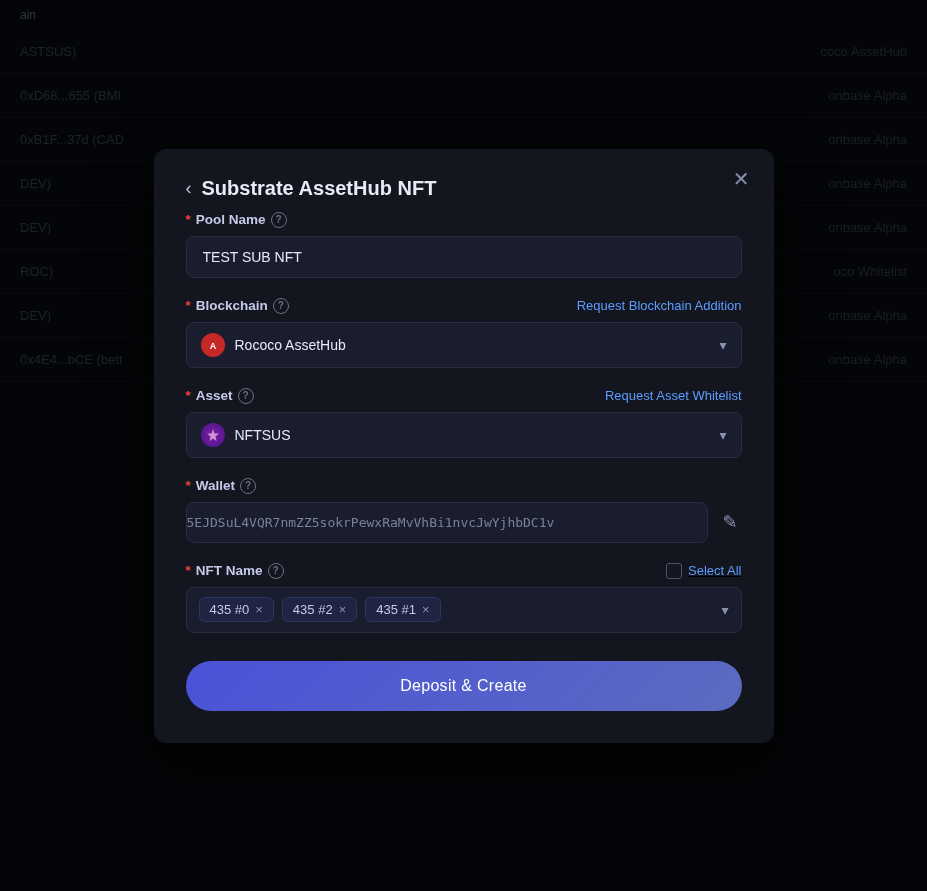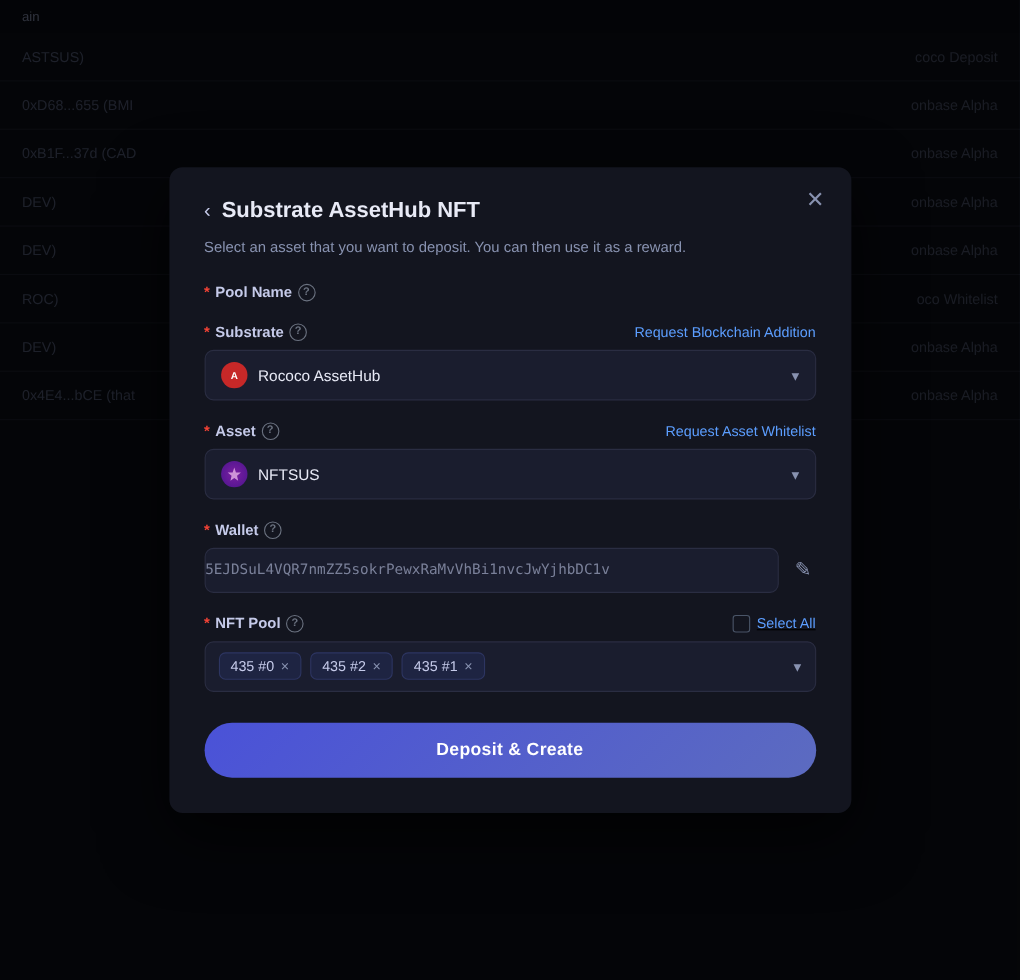--- a/index.html
+++ b/index.html
@@ -302,21 +302,21 @@
 
     
     .deposit-btn {
       width: 100%;
       background: linear-gradient(135deg, #4a52d8 0%, #5c6bc0 100%);
       border: none;
       border-radius: 50px;
       padding: 16px;
       color: white;
       font-size: 16px;
-      font-weight: 700;
+      font-weight: 400;
       cursor: pointer;
       margin-top: 8px;
       letter-spacing: 0.3px;
     }
 
     
     .nft-asset-icon {
       width: 24px;
       height: 24px;
       background: radial-gradient(circle, #7b1fa2, #4a148c);
@@ -328,21 +328,21 @@
       color: white;
     }
   </style>
 </head>
 <body>
 
 <div class="bg-content">
   <div class="bg-header-row">ain</div>
   <div class="bg-row">
     <span>ASTSUS)</span>
-    <span class="right-text">coco Deposit</span>
+    <span class="right-text">coco AssetHub</span>
   </div>
   <div class="bg-row">
     <span>0xD68...655 (BMI</span>
     <span class="right-text">onbase Alpha</span>
   </div>
   <div class="bg-row">
     <span>0xB1F...37d (CAD</span>
     <span class="right-text">onbase Alpha</span>
   </div>
   <div class="bg-row">
@@ -355,60 +355,60 @@
   </div>
   <div class="bg-row">
     <span>ROC)</span>
     <span class="right-text">oco Whitelist</span>
   </div>
   <div class="bg-row">
     <span>DEV)</span>
     <span class="right-text">onbase Alpha</span>
   </div>
   <div class="bg-row">
-    <span>0x4E4...bCE (that</span>
+    <span>0x4E4...bCE (bett</span>
     <span class="right-text">onbase Alpha</span>
   </div>
 </div>
 
 <div class="overlay">
 
   <div class="modal">
 
     
     <button class="modal-close">✕</button>
 
     
     <div class="modal-header">
       <button class="modal-back-btn">
         <span>‹</span>
       </button>
       <h2 class="modal-title">Substrate AssetHub NFT</h2>
     </div>
 
     
-    <p class="modal-subtitle">Select an asset that you want to deposit. You can then use it as a reward.</p>
 
     
     <div class="field-group">
       <div class="field-label-row">
         <label class="field-label">
           <span class="required-star">*</span>
           <span>Pool Name</span>
           <span class="help-icon">?</span>
         </label>
       </div>
+      <input class="field-input" type="text" value="TEST SUB NFT" placeholder="Enter pool name" style="">
     </div>
 
     
     <div class="field-group">
       <div class="field-label-row">
         <label class="field-label">
           <span class="required-star">*</span>
-          <span>Substrate</span>
+          <span>Blockchain</span>
           <span class="help-icon">?</span>
         </label>
         <a class="field-link">Request Blockchain Addition</a>
       </div>
       <div class="select-field">
         <div class="select-inner">
           <div class="blockchain-icon">
             <svg width="14" height="14" viewBox="0 0 14 14" fill="none">
               <circle cx="7" cy="7" r="6" fill="#c62828"></circle>
               <text x="7" y="11" text-anchor="middle" fill="white" font-size="9" font-weight="bold">A</text>
@@ -458,21 +458,21 @@
           <span>✎</span>
         </button>
       </div>
     </div>
 
     
     <div class="field-group">
       <div class="field-label-row">
         <label class="field-label">
           <span class="required-star">*</span>
-          <span>NFT Pool</span>
+          <span>NFT Name</span>
           <span class="help-icon">?</span>
         </label>
         <div class="select-all-row">
           <span class="checkbox-custom"></span>
           <span class="select-all-label">Select All</span>
         </div>
       </div>
       <div class="nft-items-field">
         <div class="nft-tag">
           <span>435 #0</span>

